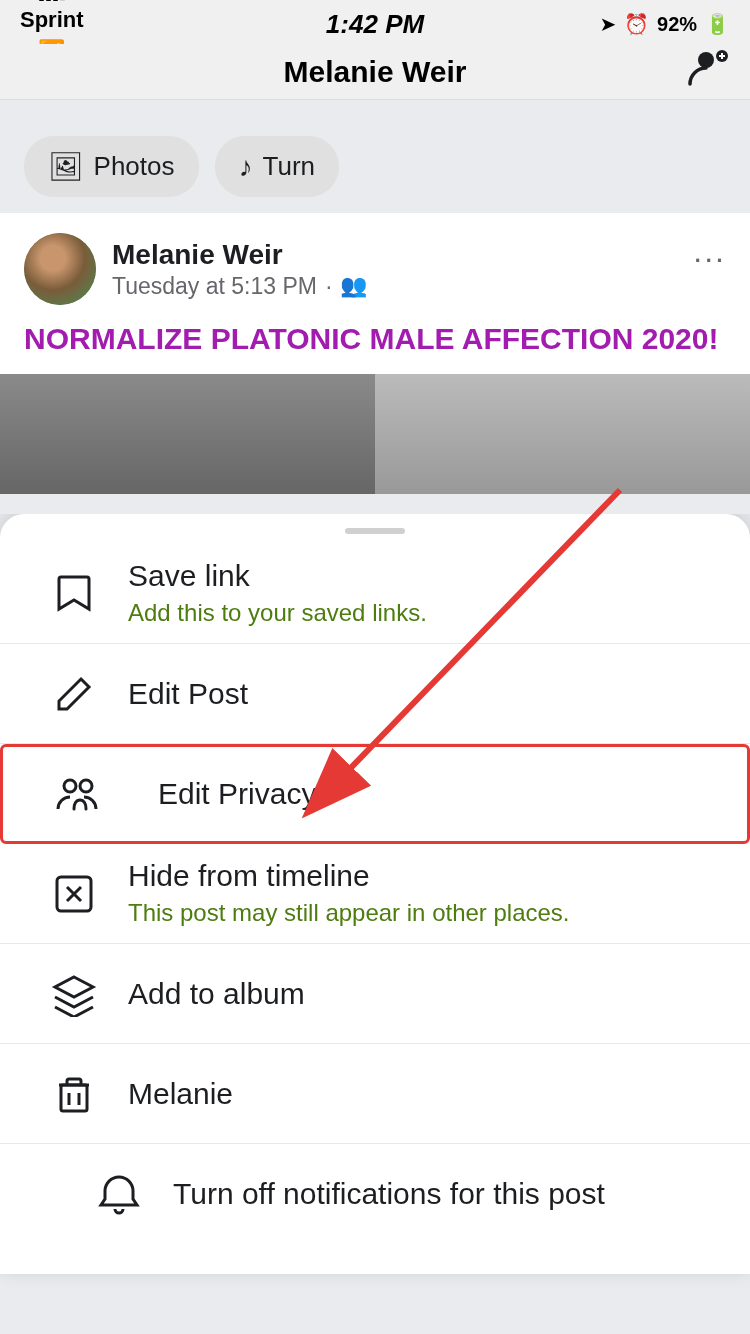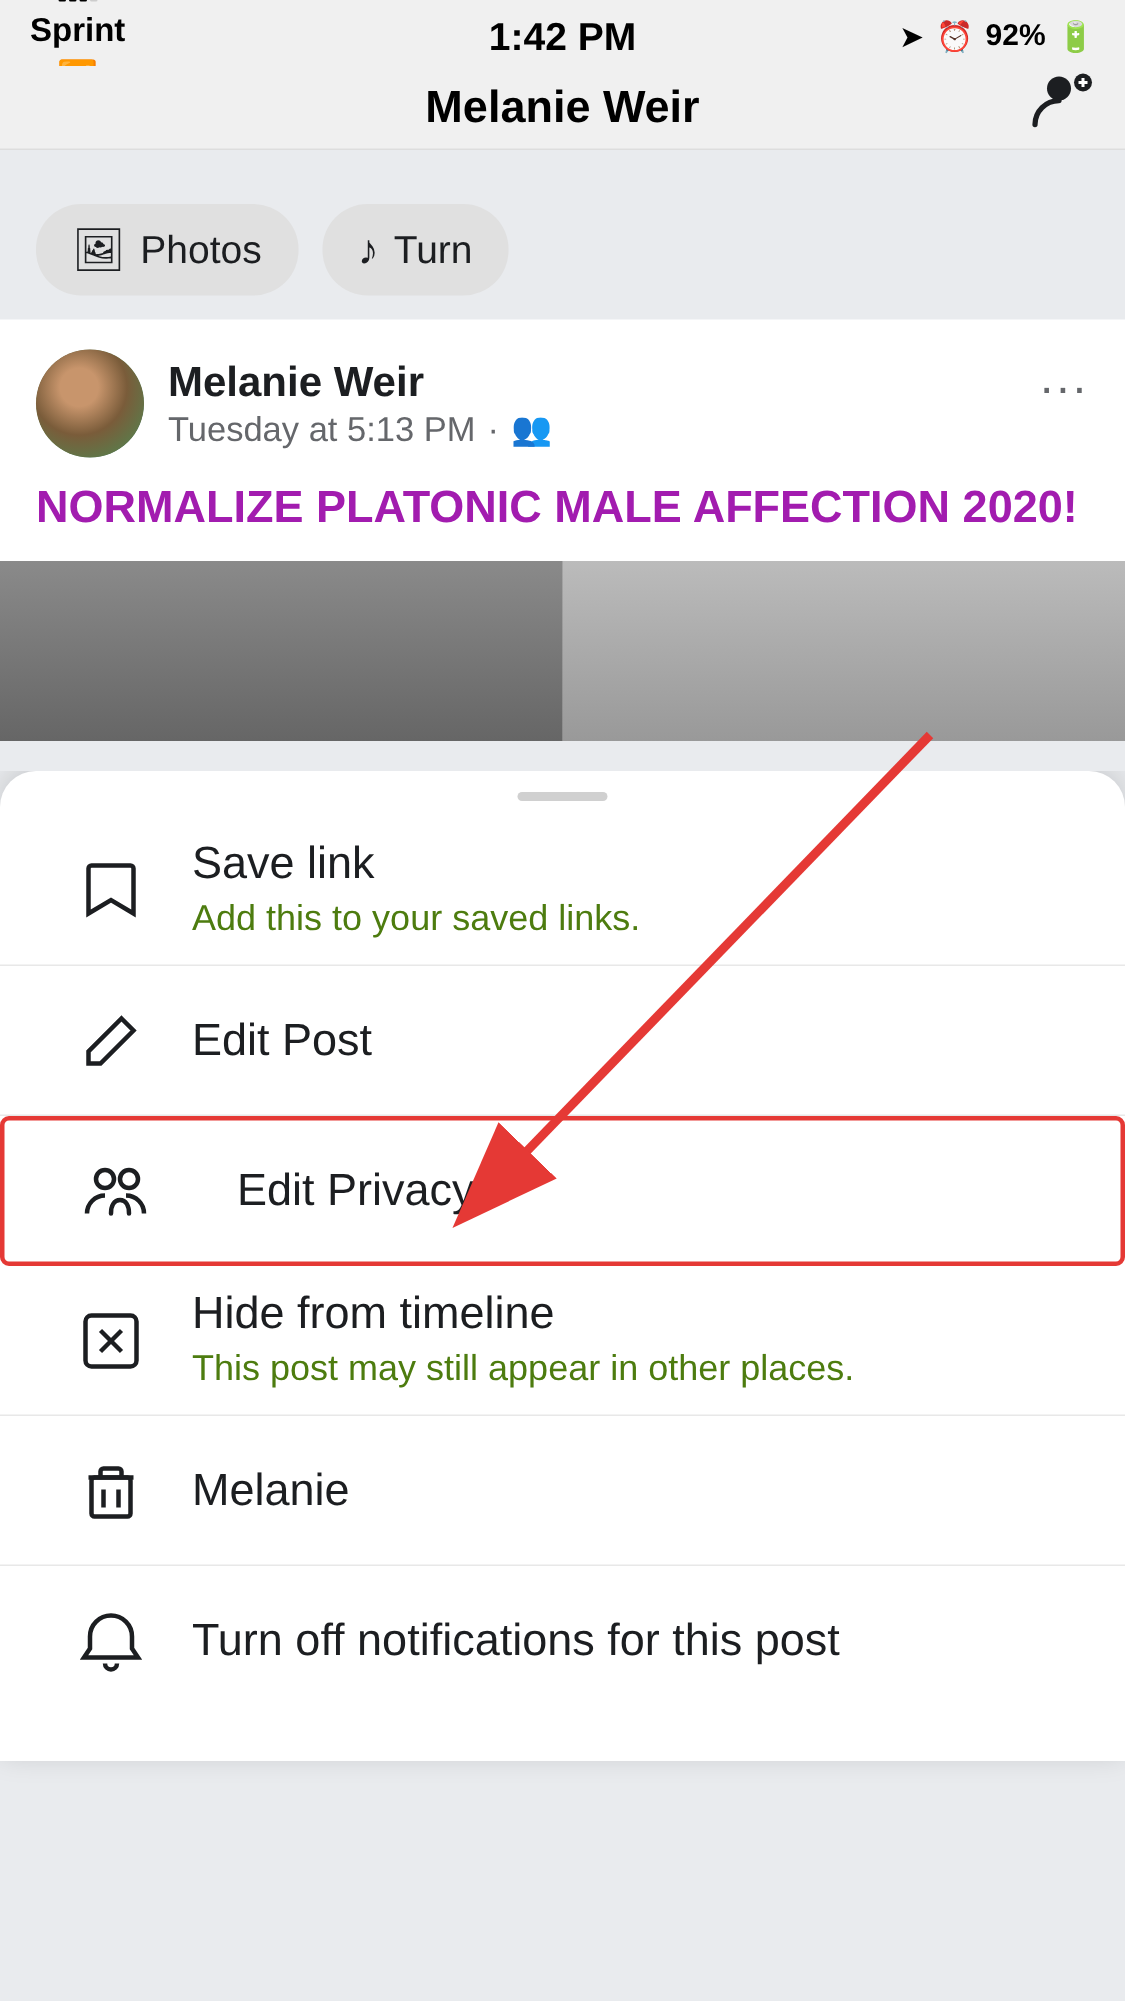--- a/index.html
+++ b/index.html
@@ -28,20 +28,21 @@
       font-size: 24px;
       font-weight: 600;
       flex-direction: column;
     }
     .status-center {
       font-size: 26px;
       font-weight: 600;
       position: absolute;
       left: 50%;
       transform: translateX(-50%);
+      font-style: italic;
     }
     .status-right {
       display: flex;
       align-items: center;
       gap: 8px;
       font-size: 22px;
     }
     .signal-bars {
       display: flex;
       align-items: flex-end;
@@ -212,20 +213,21 @@
     .menu-item {
       display: flex;
       align-items: center;
       padding: 0 44px;
       min-height: 100px;
       border-bottom: 1px solid #e8e8e8;
       position: relative;
     }
     .menu-item:last-child {
       border-bottom: none;
+      margin-left: 45px;
     }
     .menu-item-icon {
       width: 60px;
       height: 60px;
       display: flex;
       align-items: center;
       justify-content: center;
       margin-right: 24px;
       flex-shrink: 0;
     }
@@ -390,20 +392,32 @@
           <line x1="16" y1="16" x2="30" y2="30"></line>
           <line x1="30" y1="16" x2="16" y2="30"></line>
         </svg>
       </div>
       <div class="menu-item-content">
         <div class="menu-item-title">Hide from timeline</div>
         <div class="menu-item-subtitle">This post may still appear in other places.</div>
       </div>
     </div>
 
+    <div class="menu-item">
+      <div class="menu-item-icon">
+        <svg viewBox="0 0 46 46" fill="none" stroke="#1c1e21" stroke-width="3">
+          <polygon points="23,6 42,16 23,26 4,16"></polygon>
+          <polyline points="4,26 23,36 42,26"></polyline>
+          <polyline points="4,36 23,46 42,36"></polyline>
+        </svg>
+      </div>
+      <div class="menu-item-content">
+        <div class="menu-item-title">Add to album</div>
+      </div>
+    </div>
 
     <div class="menu-item">
       <div class="menu-item-icon">
         <svg viewBox="0 0 46 46" fill="none" stroke="#1c1e21" stroke-width="3">
           <polyline points="8,14 38,14"></polyline>
           <path d="M16 14V10a2 2 0 0 1 2-2h10a2 2 0 0 1 2 2v4"></path>
           <rect x="10" y="14" width="26" height="26" rx="2"></rect>
           <line x1="18" y1="22" x2="18" y2="34"></line>
           <line x1="28" y1="22" x2="28" y2="34"></line>
         </svg>

